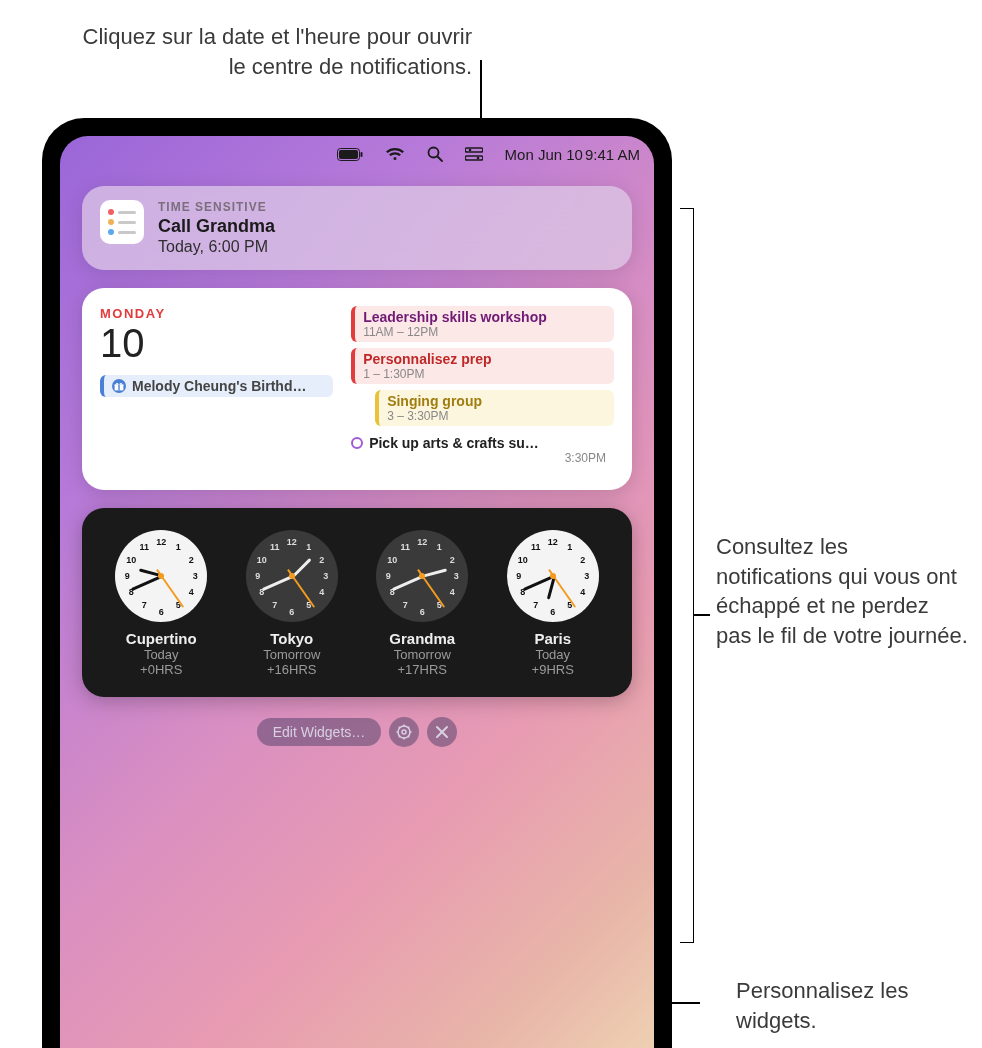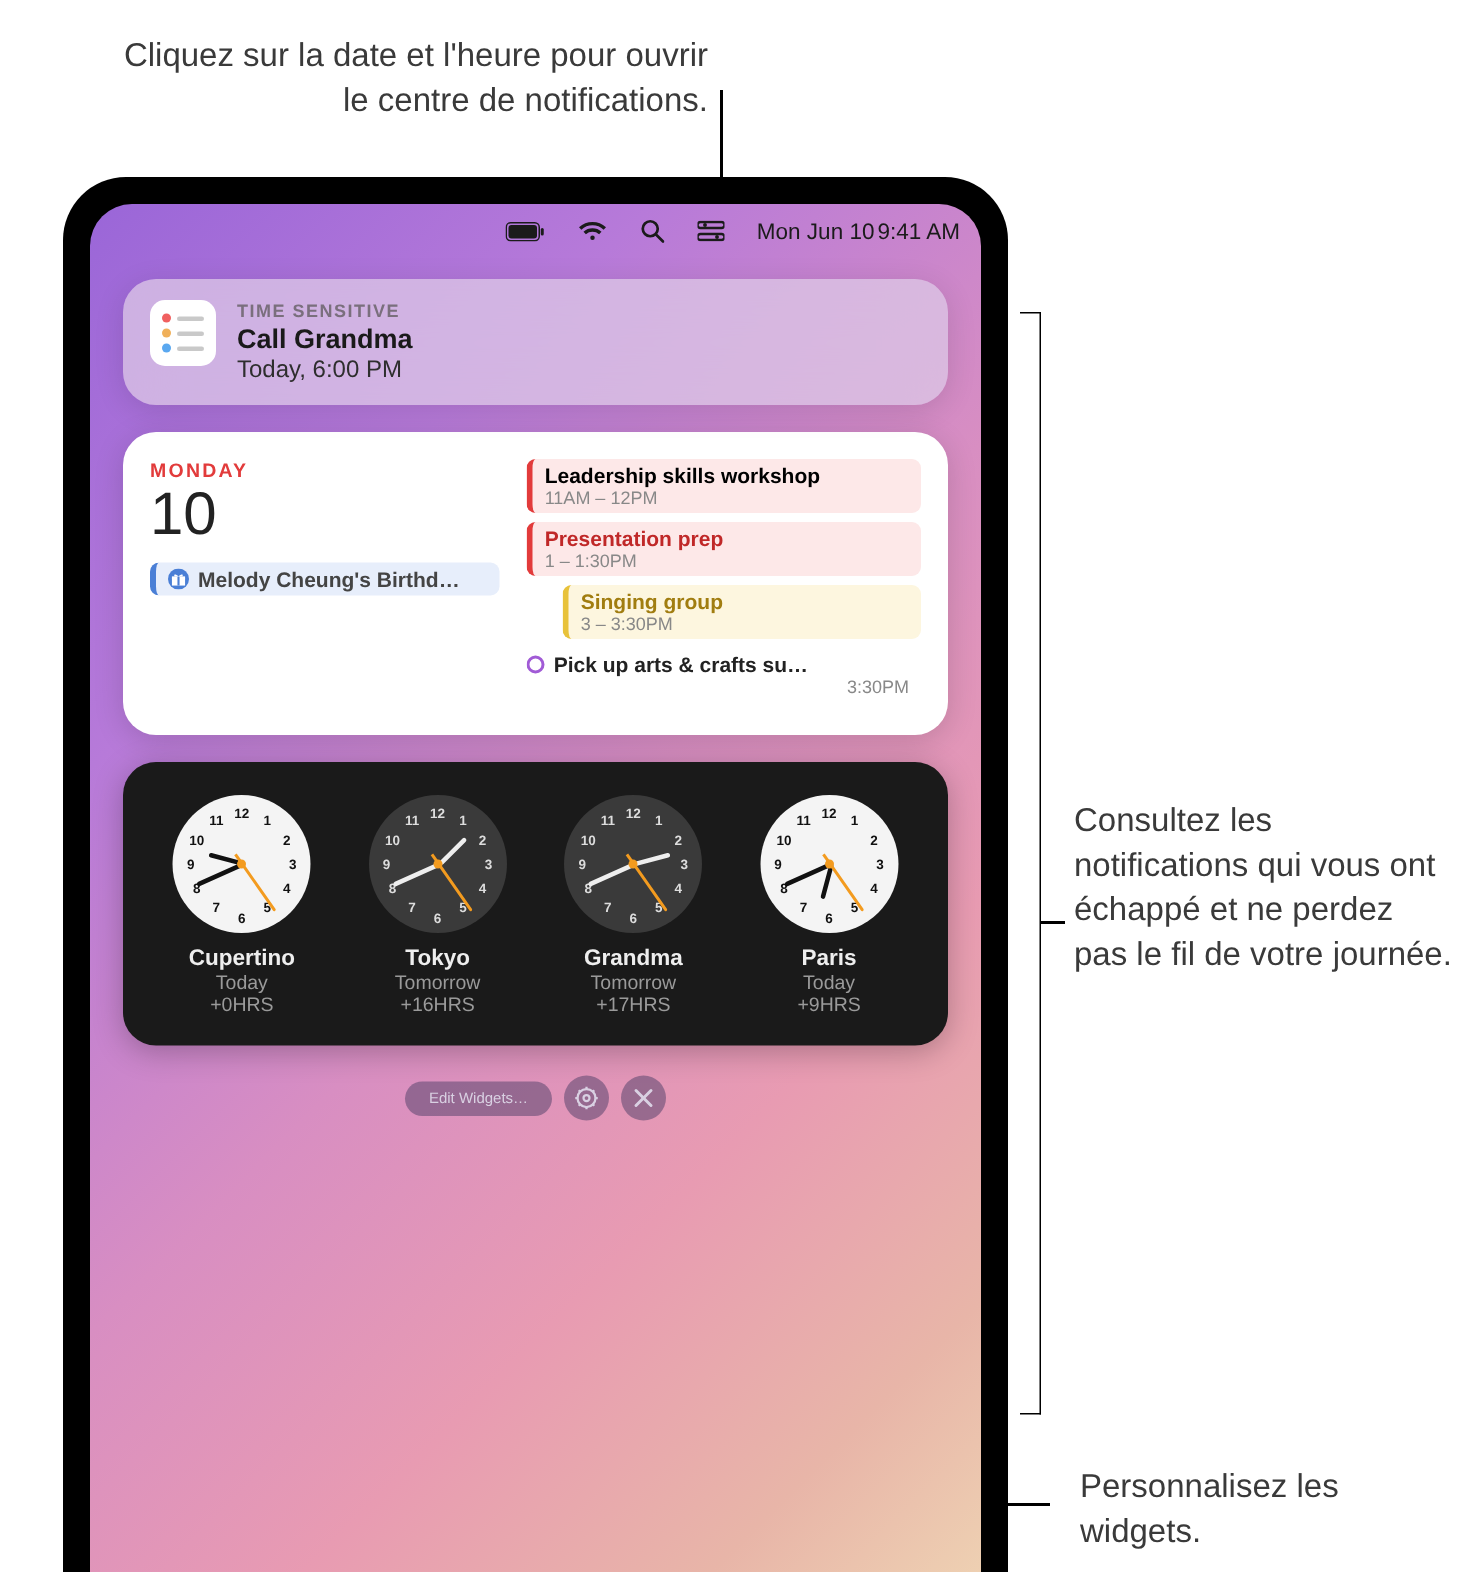--- a/index.html
+++ b/index.html
@@ -169,21 +169,21 @@
   .editrow {
     display:flex;
     gap:8px;
     justify-content:center;
     align-items:center;
     margin-top:2px;
   }
   .pill {
     background: rgba(90,70,110,0.55);
     color:#d9d0e2;
-    font-size:10px;
+    font-size:14px;
     padding:6px 16px;
     border-radius:20px;
     cursor:pointer;
   }
   .circle-btn {
     width:30px;height:30px;border-radius:50%;
     background: rgba(90,70,110,0.55);
     display:flex;align-items:center;justify-content:center;
     color:#d9d0e2; cursor:pointer;
   }
@@ -202,21 +202,21 @@
 
 <div class="callout" style="left:62px; top:22px; width:410px; text-align:right;">Cliquez sur la date et l'heure pour ouvrir le centre de notifications.</div>
 <div class="callout-line" style="left:480px; top:60px; width:1.5px; height:78px;"></div>
 
 <div class="bracket" style="left:680px; top:208px; height:735px;"></div>
 <div class="callout-line" style="left:694px; top:614px; width:16px; height:1.5px;"></div>
 <div class="callout" style="left:716px; top:532px; width:254px;">Consultez les notifications qui vous ont échappé et ne perdez pas le fil de votre journée.</div>
 
 <div class="callout-line" style="left:316px; top:984px; width:1.5px; height:18px;"></div>
 <div class="callout-line" style="left:316px; top:1002px; width:384px; height:1.5px;"></div>
-<div class="callout" style="left:720px; top:976px; width:230px;">Personnalisez les widgets.</div>
+<div class="callout" style="left:736px; top:976px; width:230px;">Personnalisez les widgets.</div>
 
 <div class="device">
   <div class="screen">
 
     <div class="menubar">
       <span class="icon">
         <svg width="26" height="13" viewBox="0 0 26 13">
             <rect x="0.5" y="0.5" width="22" height="12" rx="3" fill="none" stroke="#1b1b1b"></rect>
             <rect x="2" y="2" width="19" height="9" rx="2" fill="#1b1b1b"></rect>
             <rect x="23.5" y="4" width="2" height="5" rx="1" fill="#1b1b1b"></rect>
@@ -283,25 +283,25 @@
                 <rect x="3" y="6" width="10" height="2" fill="#fff"></rect>
                 <rect x="7.2" y="6" width="1.6" height="7" fill="#4a7fd6"></rect>
                 <path d="M8 6 C6 4 4 4 5 6 M8 6 C10 4 12 4 11 6" fill="#fff"></path>
               </svg>
             <span class="inline">Melody Cheung's Birthd…</span>
           </div>
         </div>
 
         <div class="cal-right">
           <div class="evt red">
-            <span class="et" style="color:#000000">Leadership skills workshop</span>
+            <span class="et" style="color:#701a75">Leadership skills workshop</span>
             <span class="etime">11AM – 12PM</span>
           </div>
           <div class="evt red">
-            <span class="et" style="color:#c02828">Presentation prep</span>
+            <span class="et" style="color:#c02828">Personnalisez prep</span>
             <span class="etime">1 – 1:30PM</span>
           </div>
           <div class="evt yellow">
             <span class="et" style="color:#a17d10">Singing group</span>
             <span class="etime">3 – 3:30PM</span>
           </div>
           <div class="evt purple">
             <span class="et"><span class="circ"></span><span>Pick up arts &amp; crafts su…</span></span>
             <span class="etime">3:30PM</span>
           </div>

